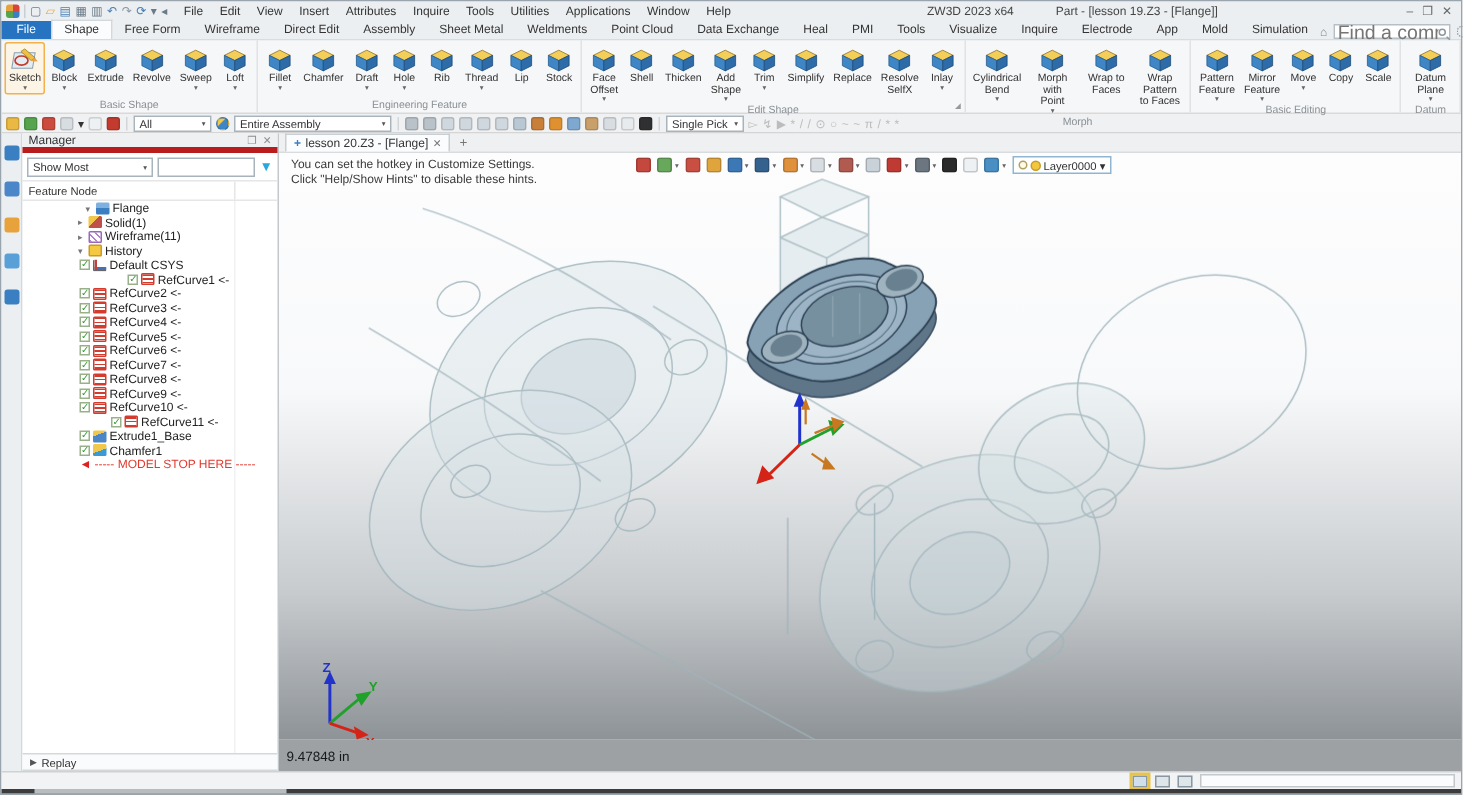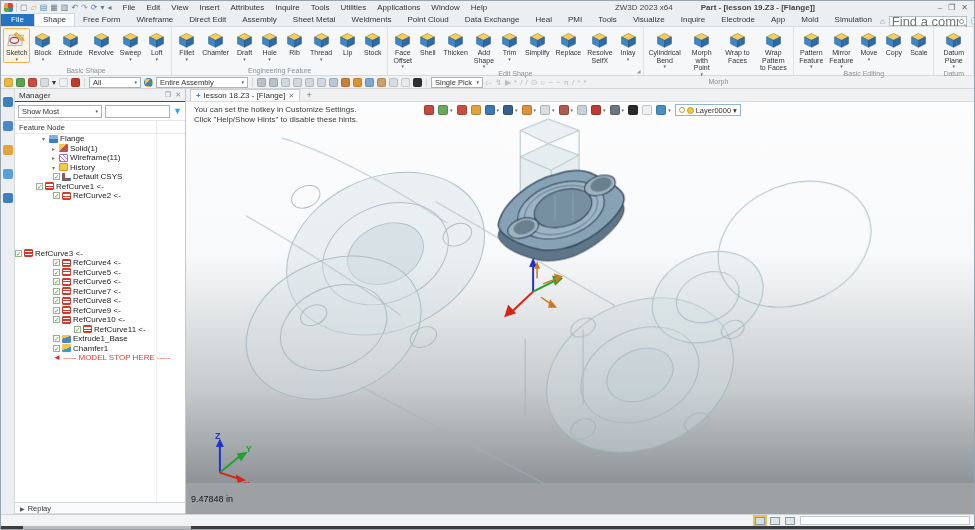--- a/index.html
+++ b/index.html
@@ -8,21 +8,21 @@
 
   
   .titlebar{height:13px;display:flex;align-items:center;background:#eceff1;padding:0 2px;gap:2px;flex:0 0 auto;}
   .qat{display:flex;align-items:center;gap:3px;padding-left:1px;}
   .qicon{font-size:8px;line-height:9px;color:#6a7b88;cursor:default;}
   .app-logo{width:9px;height:9px;border-radius:2px;background:conic-gradient(#d8433a 0 25%,#3a7fc2 25% 50%,#57a44f 50% 75%,#e8a23c 75% 100%);}
   .qsep{width:1px;height:9px;background:#c9ced2;}
   .menubar{display:flex;align-items:center;gap:1px;margin-left:4px;}
   .menu-item{padding:1px 5px;font-size:8px;color:#333;}
   .title-text{flex:1;text-align:center;font-size:8px;color:#444;white-space:nowrap;overflow:hidden;}
-  .title-text b{font-weight:bold;margin-left:28px;}
+  .title-text b{font-weight:normal;margin-left:28px;}
   .winctrl{display:flex;gap:6px;padding-right:4px;color:#666;font-size:8px;}
 
   
   .tabrow{height:13px;display:flex;align-items:flex-end;background:#eceff1;border-bottom:1px solid #d9dcde;flex:0 0 auto;}
   .rtab{padding:1px 8px 2px 8px;font-size:8px;color:#333;white-space:nowrap;}
   .rtab.file{background:#2573c1;color:#fff;padding:1px 10px 2px 10px;}
   .rtab.active{background:#fbfcfd;border:1px solid #d5d8da;border-bottom:none;}
   .tabrow-right{margin-left:auto;display:flex;align-items:center;gap:4px;padding-right:4px;}
   .home-ic{font-size:8px;color:#7a8894;}
   .cmdbox{display:flex;align-items:center;border:1px solid #b7bfc6;background:#fff;height:10px;width:78px;padding:0 2px;}
@@ -50,21 +50,21 @@
   .combo{display:flex;align-items:center;gap:2px;border:1px solid #a9b3bb;background:#fff;height:11px;padding:0 3px;font-size:7.5px;color:#333;white-space:nowrap;}
   .combo .car{font-size:5px;color:#555;margin-left:auto;}
   .tglyph{font-size:8px;color:#bcbcbc;line-height:9px;}
 
   
   .main{flex:1;display:flex;min-height:0;}
   .sidestrip{width:14px;background:#eceff1;border-right:1px solid #d5d8da;display:flex;flex-direction:column;align-items:center;gap:14px;padding-top:8px;}
   .sicon{width:10px;height:10px;border-radius:2px;}
 
   .manager{width:171px;background:#fff;border-right:1px solid #c3c8cc;display:flex;flex-direction:column;}
-  .mgr-head{height:13px;background:#eef0f2;display:flex;align-items:center;padding:0 4px;font-size:8px;color:#333;border-bottom:1px solid #b91c1c;}
+  .mgr-head{height:13px;background:#eef0f2;display:flex;align-items:center;padding:0 4px;font-size:8px;color:#333;border-bottom:4px solid #b91c1c;}
   .mgr-head .mh-ic{margin-left:auto;display:flex;gap:4px;color:#8a8f94;font-size:7px;}
   .mgr-filter{height:19px;display:flex;align-items:center;gap:3px;padding:0 3px;border-bottom:1px solid #e4e6e8;}
   .mgr-filter .combo{width:84px;height:13px;}
   .mgr-filter input{flex:1;height:13px;border:1px solid #a9b3bb;font-size:7.5px;padding:0 2px;outline:none;min-width:10px;}
   .funnel{color:#29a8dc;font-size:9px;line-height:9px;}
   .colhead{height:13px;display:flex;align-items:center;padding:0 4px;font-size:7.5px;color:#333;border-bottom:1px solid #e4e6e8;position:relative;}
   .colhead::after{content:"";position:absolute;right:28px;top:0;bottom:0;width:1px;background:#e4e6e8;}
   .tree{flex:1;overflow:hidden;position:relative;}
   .tree::after{content:"";position:absolute;right:28px;top:0;bottom:0;width:1px;background:#f0f1f2;}
   .trow{height:9.5px;display:flex;align-items:center;gap:2px;font-size:8px;color:#222;white-space:nowrap;}
@@ -93,21 +93,21 @@
   .newtab{font-size:9px;color:#777;padding-bottom:1px;}
   .vp-content{flex:1;position:relative;background:linear-gradient(180deg,#fdfdfe 0%,#f8f9fa 40%,#c7cbce 75%,#8e9397 100%);overflow:hidden;}
   .hints{position:absolute;left:8px;top:3px;font-size:8px;color:#3a3a3a;line-height:10px;z-index:3;}
   .datoolbar{position:absolute;left:238px;top:2px;display:flex;align-items:center;gap:4px;z-index:3;}
   .daicon{width:10px;height:10px;border-radius:2px;border:1px solid rgba(0,0,0,.18);}
   .dacar{font-size:5px;color:#666;margin-left:-2px;}
   .layerbox{display:flex;align-items:center;gap:2px;background:#fff;border:1px solid #8fb5d2;height:12px;padding:0 3px;font-size:7.5px;color:#333;}
   .bulb{width:6px;height:6px;border:1px solid #b0a060;border-radius:50%;background:#fffbe8;}
   .ydot{width:7px;height:7px;border-radius:50%;background:#f3c73c;border:1px solid #c89a2a;}
   .model{position:absolute;left:0;top:0;width:100%;height:100%;z-index:1;}
-  .coord-strip{height:31px;background:#9da1a4;color:#16181a;font-size:9px;display:flex;align-items:center;padding-left:5px;flex:0 0 auto;}
+  .coord-strip{height:21px;background:#9da1a4;color:#16181a;font-size:9px;display:flex;align-items:center;padding-left:5px;flex:0 0 auto;}
 
   
   .statusbar{height:15px;background:#f2f3f4;border-top:1px solid #cfd2d4;display:flex;align-items:center;justify-content:flex-end;gap:5px;padding:0 4px 3px 4px;flex:0 0 auto;position:relative;}
   .sbicon{width:10px;height:8px;border:1px solid #8a97a1;background:#dfe6ea;}
   .sbicon.sel{outline:2px solid #e8c44a;background:#cfe0ec;}
   .sbfield{width:170px;height:9px;border:1px solid #c3c8cc;background:#fbfcfd;}
   .sb-bottom{position:absolute;left:0;right:0;bottom:0;height:3px;background:#3c3c3c;}
   .sb-bottom span{position:absolute;left:22px;width:168px;top:0;bottom:0;background:#b9bcbe;}
 </style>
 </head>
@@ -576,21 +576,21 @@
       <span class="ticon" style="background: rgb(216, 221, 225);"></span>
       <span class="car">▾</span>
       <span class="ticon" style="background: rgb(238, 241, 243);"></span>
       <span class="ticon" style="background: rgb(194, 59, 46);"></span>
       <span class="tsep"></span>
       <span class="combo" style="width: 52px;">
         <span>All</span>
         <span class="car">▾</span>
       </span>
       <span class="ticon" style="background: linear-gradient(135deg, rgb(241, 200, 75) 40%, rgb(63, 134, 198) 40%); border-radius: 50%;"></span>
-      <span class="combo" style="width: 92px;">
+      <span class="combo" style="width: 105px;">
         <span>Entire Assembly</span>
         <span class="car">▾</span>
       </span>
       <span class="tsep"></span>
       <span class="ticon" style="background: rgb(185, 194, 201);"></span>
       <span class="ticon" style="background: rgb(185, 194, 201);"></span>
       <span class="ticon" style="background: rgb(207, 216, 222);"></span>
       <span class="ticon" style="background: rgb(207, 216, 222);"></span>
       <span class="ticon" style="background: rgb(207, 216, 222);"></span>
       <span class="ticon" style="background: rgb(207, 216, 222);"></span>
@@ -643,21 +643,21 @@
       <div class="mgr-filter">
         <span class="combo">
           <span>Show Most</span>
             <span class="car">▾</span>
         </span>
         <input value="" style="">
         <span class="funnel">▼</span>
       </div>
       <div class="colhead">Feature Node</div>
       <div class="tree" id="tree">
-          <div class="trow" style="padding-left: 25px;">
+          <div class="trow" style="padding-left: 40px;">
             <span class="texp">▾</span>
             <span class="tico t-part"></span>
             <span class="tlabel">Flange</span>
           </div>
           <div class="trow" style="padding-left: 35px;">
             <span class="texp">▸</span>
             <span class="tico t-solid"></span>
             <span class="tlabel">Solid(1)</span>
           </div>
           <div class="trow" style="padding-left: 35px;">
@@ -668,31 +668,31 @@
           <div class="trow" style="padding-left: 35px;">
             <span class="texp">▾</span>
             <span class="tico t-folder"></span>
             <span class="tlabel">History</span>
           </div>
           <div class="trow" style="padding-left: 38px;">
             <span class="tchk">✓</span>
             <span class="tico t-csys"></span>
             <span class="tlabel">Default CSYS</span>
           </div>
-          <div class="trow" style="padding-left: 21px;">
+          <div class="trow" style="padding-left: 38px; justify-content: center;">
             <span class="tchk">✓</span>
             <span class="tico t-ref"></span>
             <span class="tlabel">RefCurve1 &lt;-</span>
           </div>
           <div class="trow" style="padding-left: 38px;">
             <span class="tchk">✓</span>
             <span class="tico t-ref"></span>
             <span class="tlabel">RefCurve2 &lt;-</span>
           </div>
-          <div class="trow" style=" margin-top: 48px;">
+          <div class="trow" style="padding-left: 38px;">
             <span class="tchk">✓</span>
             <span class="tico t-ref"></span>
             <span class="tlabel">RefCurve3 &lt;-</span>
           </div>
           <div class="trow" style="padding-left: 38px;">
             <span class="tchk">✓</span>
             <span class="tico t-ref"></span>
             <span class="tlabel">RefCurve4 &lt;-</span>
           </div>
           <div class="trow" style="padding-left: 38px;">
@@ -748,21 +748,21 @@
       <div class="replay">
         <span class="tri">▶</span>
         <span>Replay</span>
       </div>
     </div>
 
     <div class="viewport">
       <div class="doctabs">
         <span class="dtab">
           <span class="plus">+</span>
-          <span>lesson 18.Z3 - [Flange]</span>
+          <span>lesson 20.Z3 - [Flange]</span>
           <span class="x">✕</span>
         </span>
         <span class="newtab">+</span>
       </div>
 
       <div class="vp-content">
         <div class="hints">
           <div>You can set the hotkey in Customize Settings.</div>
           <div>Click "Help/Show Hints" to disable these hints.</div>
         </div>

